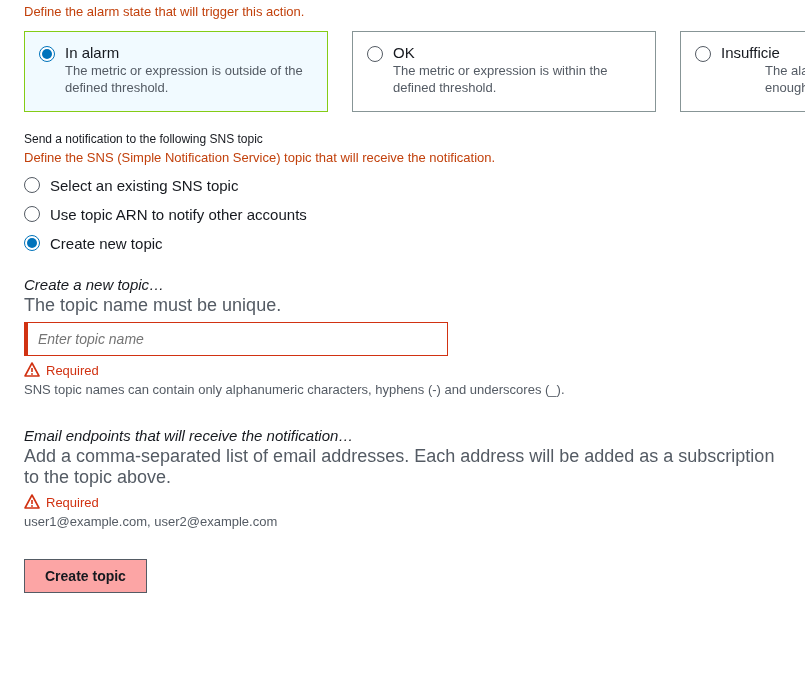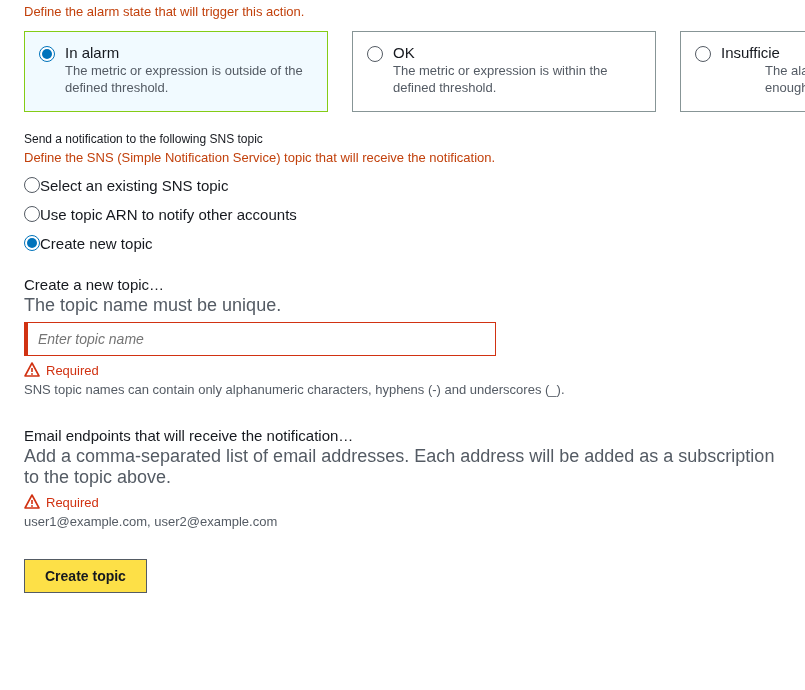--- a/index.html
+++ b/index.html
@@ -92,20 +92,21 @@
   
   .radio-list {
     margin: 10px 0 24px 0;
     display: flex;
     flex-direction: column;
     gap: 12px;
   }
   .radio-row {
     display: flex;
     align-items: center;
+    gap: 10px;
     cursor: pointer;
   }
   .radio-row .radio {
     width: 16px;
     height: 16px;
     border: 1px solid #545b64;
     border-radius: 50%;
     position: relative;
     flex: 0 0 16px;
   }
@@ -123,28 +124,29 @@
   .radio-row-label {
     font-size: 15px;
     color: #16191f;
   }
   
   .field-group { margin-bottom: 30px; }
   .field-label {
     font-size: 15px;
     color: #16191f;
     margin: 0;
+    font-style: italic;
   }
   .field-hint {
     font-size: 18px;
     color: #545b64;
     margin: 2px 0 6px 0;
   }
   .input-error {
-    width: 472px;
+    width: 424px;
     height: 34px;
     border: 1px solid #d13212;
     border-left: 4px solid #d13212;
     padding: 6px 10px;
     font-size: 14px;
     font-style: italic;
     color: #545b64;
     outline: none;
     display: flex;
     align-items: center;
@@ -166,21 +168,21 @@
   }
   .helper-text {
     font-size: 13px;
     color: #545b64;
   }
   
   .btn {
     display: inline-block;
     padding: 8px 20px;
     border: 1px solid #545b64;
-    background: #fde047;
+    background: #fca5a5;
     font-size: 14px;
     font-weight: 700;
     color: #16191f;
     cursor: pointer;
   }
 </style>
 </head>
 <body>
 
 <div class="container">

